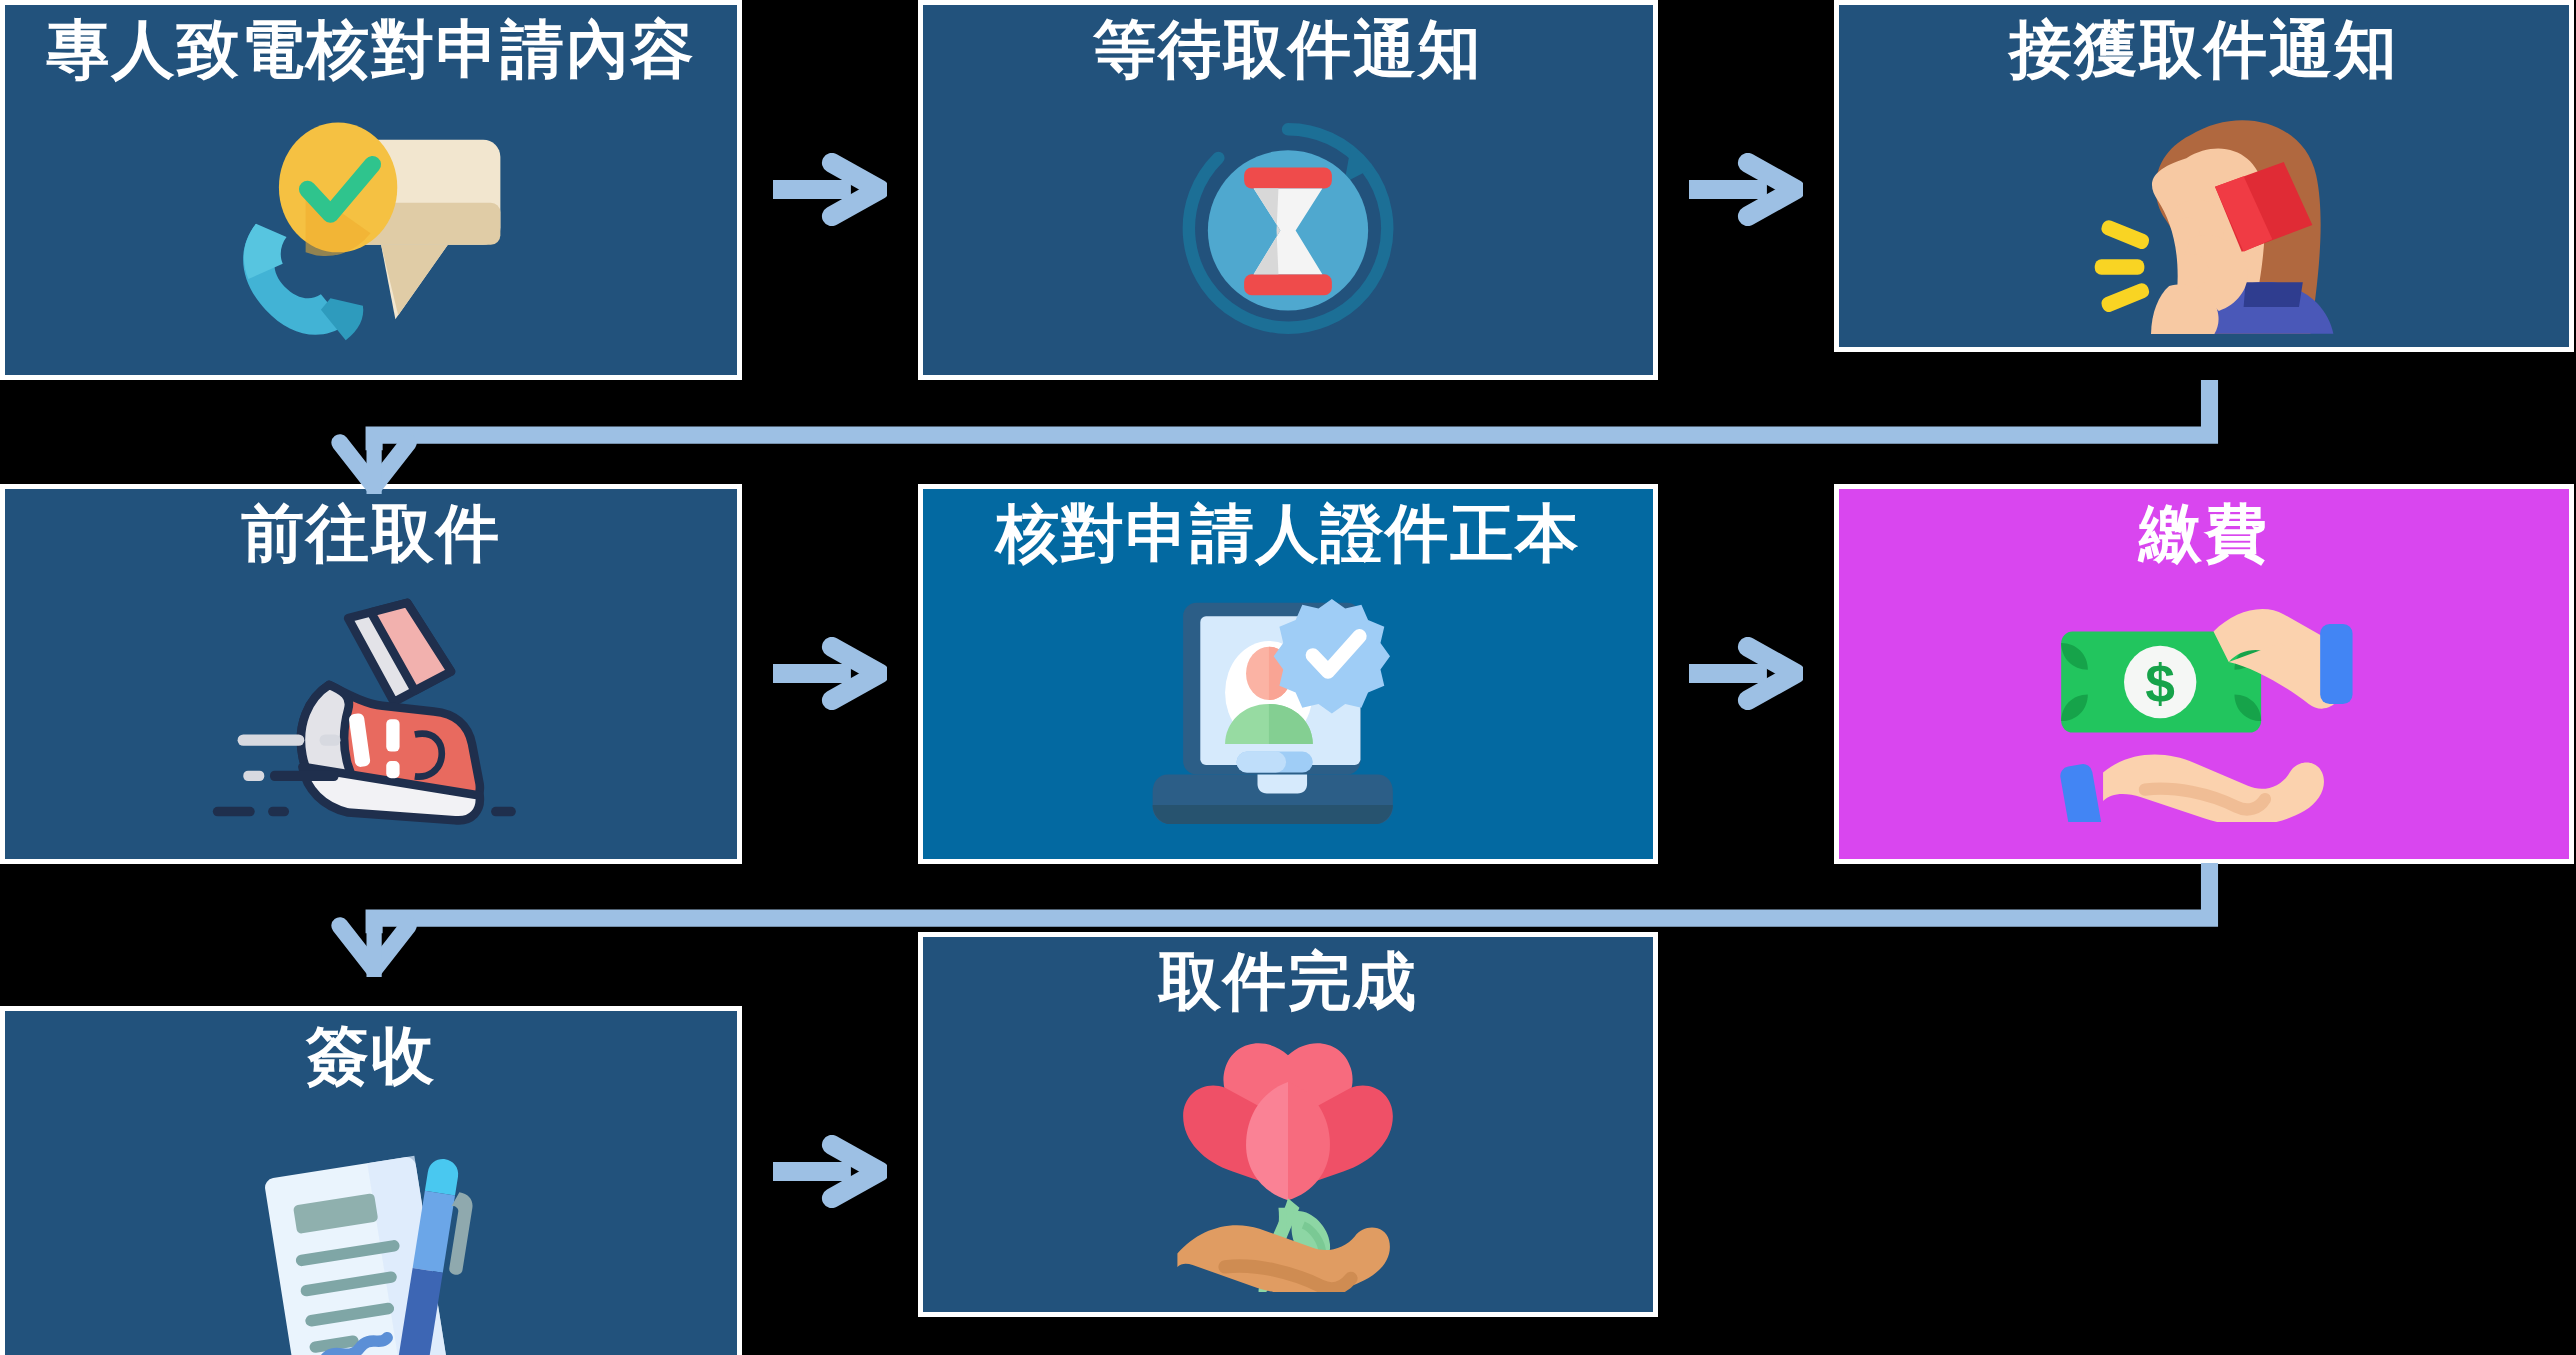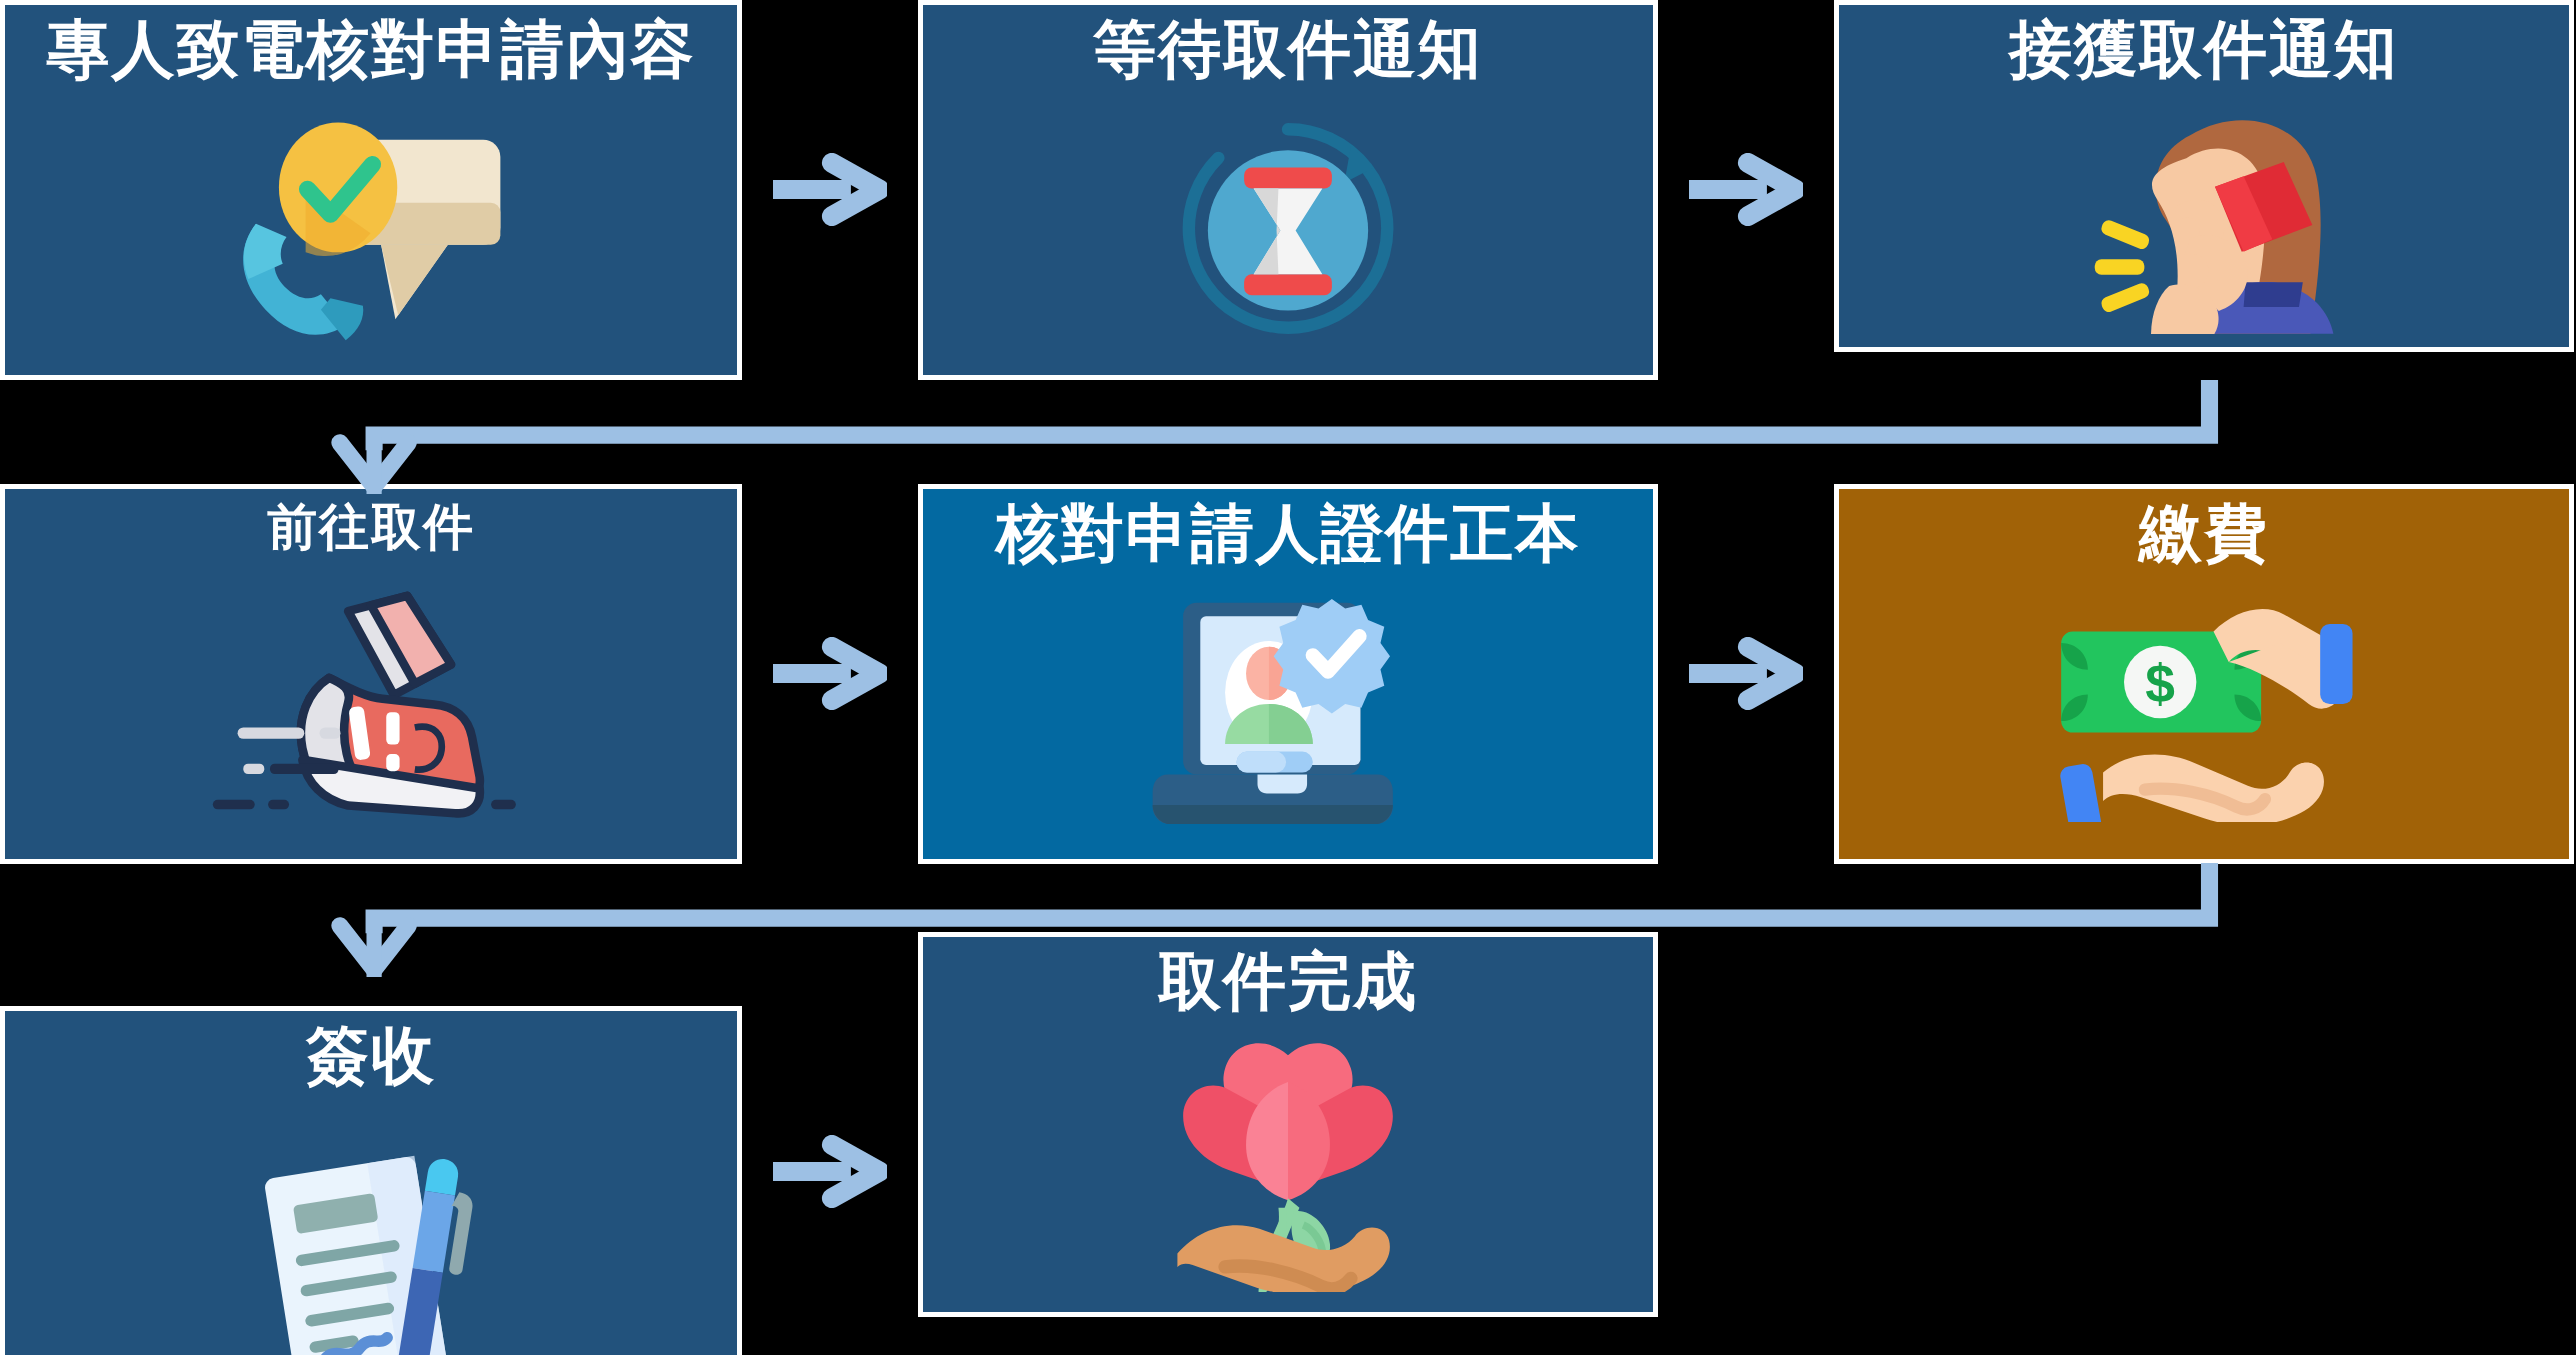--- a/index.html
+++ b/index.html
@@ -76,21 +76,21 @@
         <g fill="#f9d423">
           <rect x="56" y="138" width="52" height="16" rx="7" transform="rotate(22 82 146)"></rect>
           <rect x="50" y="172" width="52" height="16" rx="7"></rect>
           <rect x="56" y="204" width="52" height="16" rx="7" transform="rotate(-22 82 212)"></rect>
         </g>
       </svg>
     </div>
   </div>
 
   <div class="step-box" id="box-4" style="left: 0px; top: 484px; width: 742px; height: 380px; background: rgb(34, 82, 124); border-color: rgb(255, 255, 255);">
-    <div class="step-title" style="font-size: 50px; color: rgb(255, 255, 255);">前往取件</div>
+    <div class="step-title" style="font-size: 63px; color: rgb(255, 255, 255);">前往取件</div>
     <div class="step-art">
       <svg width="324" height="239" viewBox="0 0 340 250">
         <g stroke="#1f2f4d" stroke-width="9" stroke-linejoin="round" stroke-linecap="round">
           <path d="M146 26 l62 -16 l46 72 l-60 32z" fill="#e3e3e8"></path>
           <path d="M170 20 l38 -10 l46 72 l-38 20z" fill="#f2b1ae"></path>
           <path d="M126 96 c-22 14 -34 42 -28 74 c4 24 22 42 48 48 l112 8 c18 2 28 -10 26 -26 l-8 -42 c-4 -20 -18 -32 -40 -34 l-54 -6 c-18 -2 -36 -12 -56 -22z" fill="#e86a5f"></path>
           <path d="M126 96 c-22 14 -34 42 -28 74 c4 24 22 42 48 48 l24 2 c-26 -24 -34 -62 -24 -98 c4 -14 -6 -20 -20 -26z" fill="#e3e3e8"></path>
           <path d="M98 182 c4 24 22 42 48 48 l112 8 c18 2 28 -10 26 -26 z" fill="#f2f2f5"></path>
         </g>
         <rect x="150" y="126" width="16" height="56" rx="6" fill="#ffffff" transform="rotate(-8 158 154)"></rect>
@@ -127,21 +127,21 @@
         <path d="M130 116 c28 0 46 20 46 42 h-92 c0 -22 18 -42 46 -42z" fill="#97dba2"></path>
         <path d="M130 116 c28 0 46 20 46 42 h-46z" fill="#84cf92"></path>
         <rect x="96" y="166" width="80" height="22" rx="11" fill="#9fcdf6"></rect>
         <rect x="96" y="166" width="52" height="22" rx="11" fill="#bfdefa"></rect>
         <path d="M196 6 l14 10 l17 -4 l7 16 l17 7 l-4 17 l10 14 l-10 14 l4 17 l-17 7 l-7 16 l-17 -4 l-14 10 l-14 -10 l-17 4 l-7 -16 l-17 -7 l4 -17 l-10 -14 l10 -14 l-4 -17 l17 -7 l7 -16 l17 4z" fill="#9fcdf6"></path>
         <path d="M176 65 l16 17 l33 -37" stroke="#ffffff" stroke-width="15" fill="none" stroke-linecap="round" stroke-linejoin="round"></path>
       </svg>
     </div>
   </div>
 
-  <div class="step-box" id="box-6" style="left: 1834px; top: 484px; width: 740px; height: 380px; background: #a16207; border-color: rgb(255, 255, 255);">
+  <div class="step-box" id="box-6" style="left: 1834px; top: 484px; width: 740px; height: 380px; background: #d946ef; border-color: rgb(255, 255, 255);">
     <div class="step-title" style="font-size: 63px; color: rgb(255, 255, 255);">繳費</div>
     <div class="step-art">
       <svg width="324" height="219" viewBox="0 0 340 230">
         <rect x="20" y="30" width="210" height="106" rx="12" fill="#22c55e"></rect>
         <path d="M20 42 c16 0 28 12 28 28 c-16 0 -28 -12 -28 -28z" fill="#16a34a"></path>
         <path d="M230 42 c-16 0 -28 12 -28 28 c16 0 28 -12 28 -28z" fill="#16a34a"></path>
         <path d="M20 124 c16 0 28 -12 28 -28 c-16 0 -28 12 -28 28z" fill="#16a34a"></path>
         <path d="M230 124 c-16 0 -28 -12 -28 -28 c16 0 28 12 28 28z" fill="#16a34a"></path>
         <circle cx="124" cy="83" r="38" fill="#f5f7f5"></circle>
         <text x="124" y="104" font-family="Liberation Sans, sans-serif" font-size="56" font-weight="bold" fill="#16a34a" text-anchor="middle">$</text>

